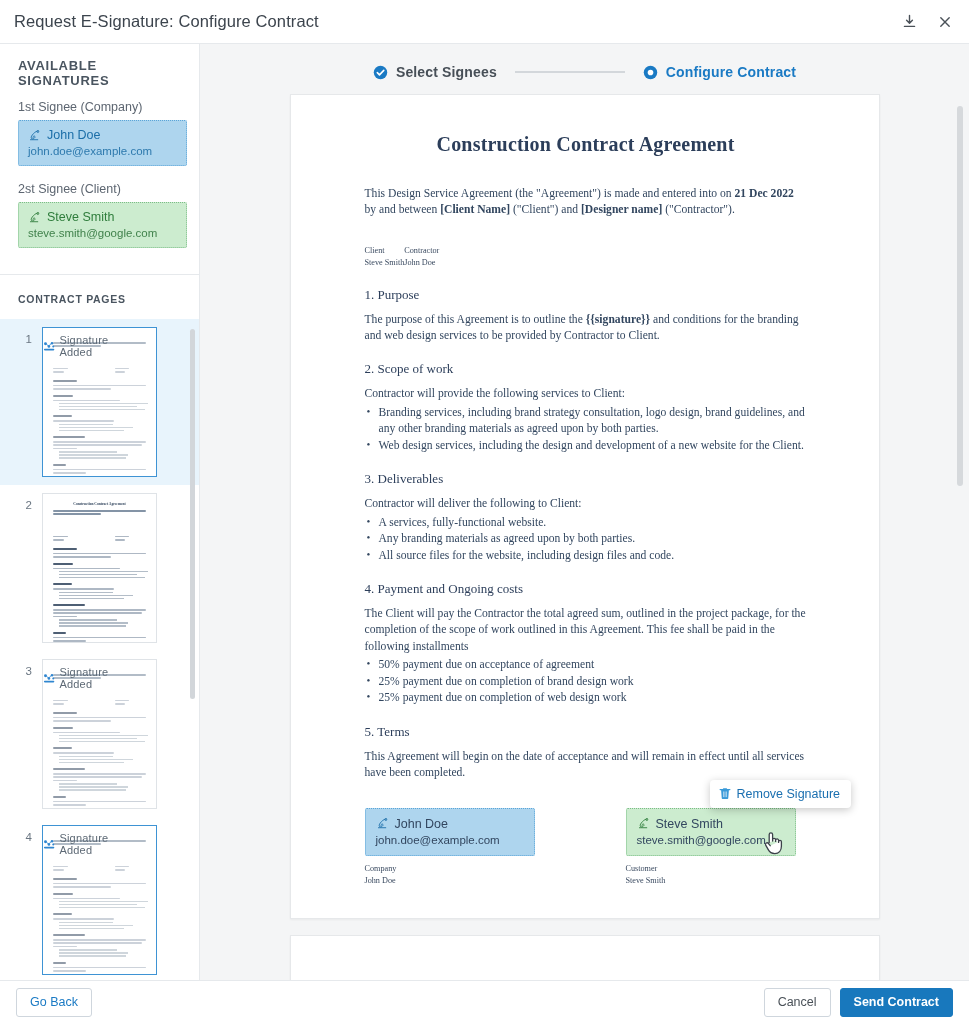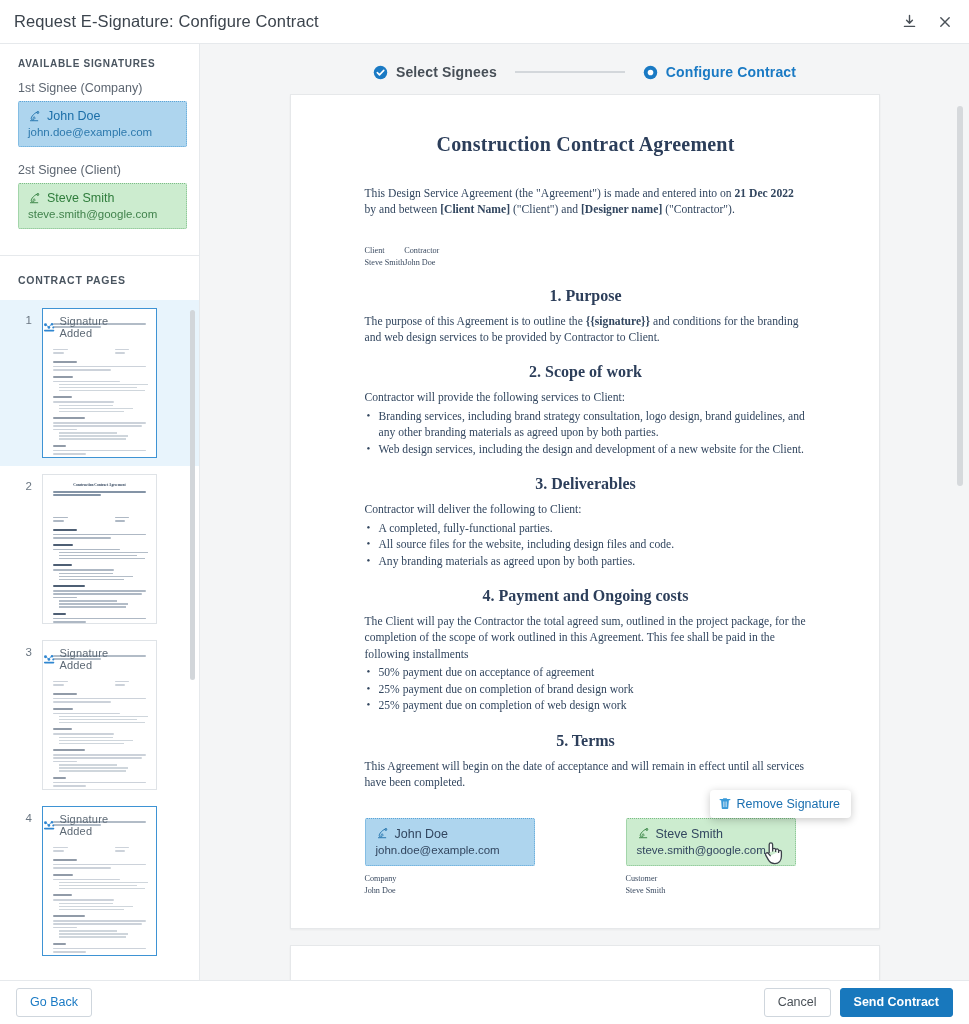--- a/index.html
+++ b/index.html
@@ -37,21 +37,21 @@
 
   
   .sidebar {
     width:200px; min-width:200px; background:#fff;
     border-right:1px solid #e6e9ec;
     display:flex; flex-direction:column; position:relative;
     overflow:hidden;
   }
   .sig-section { padding:14px 10px 10px 10px; }
   .section-head {
-    font-size:10px; font-weight:700; letter-spacing:.7px;
+    font-size:13px; font-weight:700; letter-spacing:.7px;
     color:#4a5560; text-transform:uppercase; padding-left:8px; margin-bottom:12px;
   }
   .signee-label { font-size:12.5px; color:#5d6671; padding-left:8px; margin:0 0 6px 0; }
   .sig-card {
     margin:0 2px 16px 8px; padding:7px 9px 8px 9px;
     border-radius:2px; cursor:pointer;
   }
   .sig-card.blue { background:#aed5ee; border:1px dotted #5aa5d8; }
   .sig-card.green { background:#cceccf; border:1px dotted #7bbd86; }
   .sig-name { display:flex; align-items:center; gap:6px; font-size:12.5px; margin-bottom:3px; }
@@ -132,21 +132,21 @@
     padding:34px 72px 30px 74px;
     font-family:"Liberation Serif", serif;
     color:#32465f;
     position:relative;
   }
   .doc-title {
     text-align:center; font-size:20px; font-weight:700; color:#2c3e5a;
     margin:4px 0 30px 0; letter-spacing:.2px;
   }
   .doc-p { font-size:11.6px; line-height:1.42; margin-bottom:11px; color:#32465f; }
-  .doc-h { font-size:16px; font-weight:700; margin:17px 0 9px 0; color:#2c3e5a;text-align:center; }
+  .doc-h { font-size:13px; font-weight:400; margin:17px 0 9px 0; color:#2c3e5a; }
   .doc-ul { list-style:none; margin:0 0 0 0; padding:0; }
   .doc-ul li { font-size:11.6px; line-height:1.42; padding-left:14px; position:relative; color:#32465f; }
   .doc-ul li:before { content:"•"; position:absolute; left:2px; top:-1px; font-size:11px; }
   .parties { display:flex; margin:26px 0 6px 0; }
   .party { font-size:8.2px; line-height:1.5; color:#3a4a60; }
   .party.right { }
 
   
   .sig-area { display:flex; margin-top:26px; position:relative; }
   .doc-sig {
@@ -518,23 +518,23 @@
               <div class="doc-p"><span>The purpose of this Agreement is to outline the </span><b>{{signature}}</b><span> and conditions for the branding and web design services to be provided by Contractor to Client.</span></div>
               <div class="doc-h">2. Scope of work</div>
               <div class="doc-p" style="margin-bottom: 2px;">Contractor will provide the following services to Client:</div>
               <ul class="doc-ul">
                 <li>Branding services, including brand strategy consultation, logo design, brand guidelines, and any other branding materials as agreed upon by both parties.</li>
                 <li>Web design services, including the design and development of a new website for the Client.</li>
               </ul>
               <div class="doc-h">3. Deliverables</div>
               <div class="doc-p" style="margin-bottom: 2px;">Contractor will deliver the following to Client:</div>
               <ul class="doc-ul">
-                <li>A completed, fully-functional parties.</li>
+                <li>A services, fully-functional website.</li>
+                <li>Any branding materials as agreed upon by both parties.</li>
                 <li>All source files for the website, including design files and code.</li>
-                <li>Any branding materials as agreed upon by both parties.</li>
               </ul>
               <div class="doc-h">4. Payment and Ongoing costs</div>
               <div class="doc-p" style="margin-bottom: 2px;">The Client will pay the Contractor the total agreed sum, outlined in the project package, for the completion of the scope of work outlined in this Agreement. This fee shall be paid in the following installments</div>
               <ul class="doc-ul">
                 <li>50% payment due on acceptance of agreement</li>
                 <li>25% payment due on completion of brand design work</li>
                 <li>25% payment due on completion of web design work</li>
               </ul>
               <div class="doc-h">5. Terms</div>
               <div class="doc-p">This Agreement will begin on the date of acceptance and will remain in effect until all services have been completed.</div>

